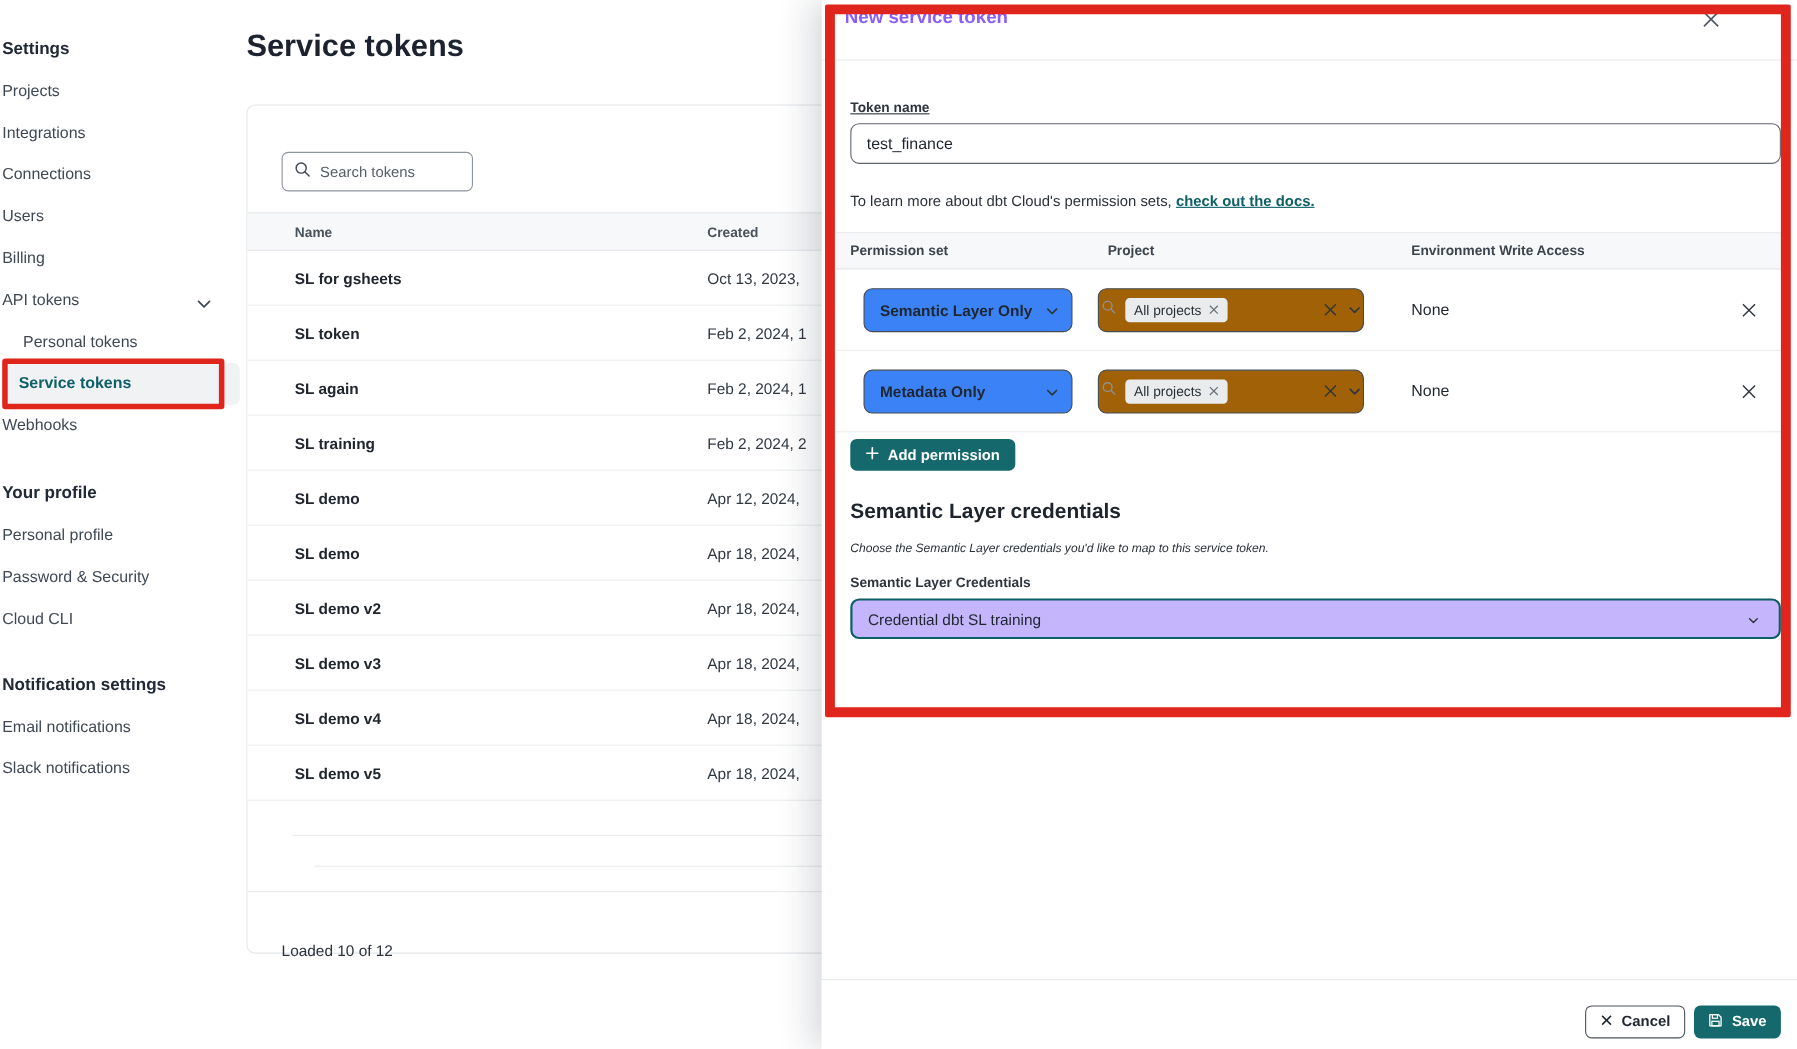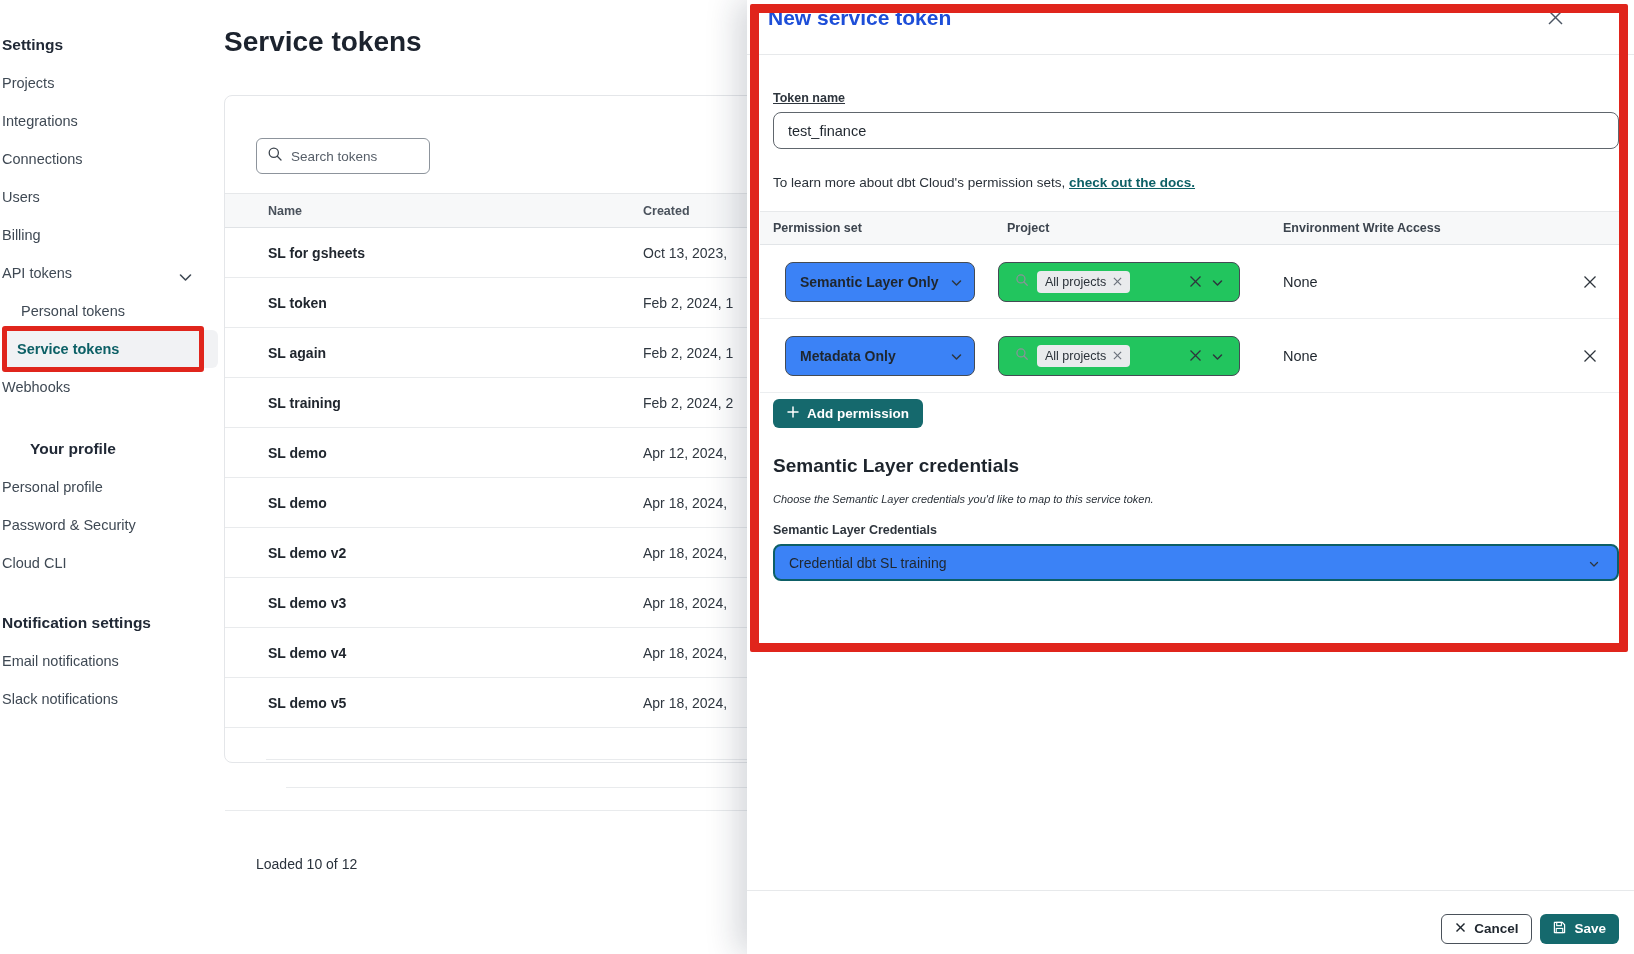--- a/index.html
+++ b/index.html
@@ -8,72 +8,72 @@
     position:relative; width:1634px; height:954px; overflow:hidden;
     font-family:"Liberation Sans", sans-serif; color:#2a323c; background:#fff;
   }
   
   .sidebar{ position:absolute; left:0; top:0; width:222px; height:100%; background:#fff; padding-top:26px; z-index:1;}
   .sb-row{ height:38px; display:flex; align-items:center; font-size:14.5px; color:#3f4954; padding-left:2px; cursor:pointer; position:relative;}
   .sb-heading{ font-weight:bold; font-size:15.5px; color:#212936; cursor:default;}
   .sb-sub{ padding-left:21px; }
   .sb-api{ width:192px; justify-content:space-between; }
   .sb-active{ margin-left:5px; margin-right:4px; padding-left:12px; background:#f1f2f4; border-radius:6px; color:#0d6066; font-weight:bold;}
-  .sb-gap24{ margin-top:24px;margin-left:28px; } .sb-gap22{ margin-top:22px; }
+  .sb-gap24{ margin-top:24px; } .sb-gap22{ margin-top:22px; }
   .sb-red-box{ position:absolute; left:-3px; top:-4px; right:14px; bottom:-4px; border:5px solid #e0251c; border-radius:3px; pointer-events:none; z-index:40;}
   .chev{ width:13px; height:9px; display:inline-block; }
   
   .main{ position:absolute; left:224px; top:0; width:620px; z-index:1;}
   .page-title{ margin-top:26px; font-size:28px; font-weight:bold; color:#1c232e; }
-  .card{ margin-top:37px; width:620px; height:668px; background:#fff; border:1px solid #e4e6e9; border-radius:8px; position:relative;}
+  .card{ margin-top:37px; width:620px; height:772px; background:#fff; border:1px solid #e4e6e9; border-radius:8px; position:relative;}
   .search-box{ position:absolute; left:31px; top:42px; width:174px; height:36px; border:1px solid #8d949c; border-radius:6px; display:flex; align-items:center; padding:0 10px; gap:8px; background:#fff;}
   .search-box input{ border:none; outline:none; width:120px; font-size:13.5px; font-family:inherit; color:#374049;}
   .search-box input::placeholder{ color:#565e68; }
   .tk-table{ position:absolute; left:0; top:97px; width:100%; }
   .tk-head{ height:35px; background:#f7f8f9; border-top:1px solid #e6e8ea; border-bottom:1px solid #e0e3e6; display:grid; grid-template-columns:418px 1fr; align-items:center; font-size:12.5px; font-weight:bold; color:#4a525c;}
   .tk-head > div:first-child{ padding-left:43px; }
   .tk-row{ height:50px; display:grid; grid-template-columns:418px 1fr; align-items:center; border-bottom:1px solid #e9ebed; background:#fff; cursor:pointer;}
   .tk-name{ padding-left:43px; font-weight:bold; font-size:14px; color:#20262e;}
   .tk-date{ font-size:14px; color:#2f3740; white-space:nowrap;}
   .tk-divider{ position:absolute; height:1px; background:#e9ebed; right:0; }
   .loaded{ position:absolute; left:31px; top:760px; font-size:14px; color:#2a323c;}
   
   .drawer{ position:absolute; left:747px; top:0; width:887px; height:954px; background:#fff; box-shadow:-10px 0 30px rgba(23,35,57,.18); z-index:5;}
   .drawer-annotation{ position:absolute; left:3px; top:4px; width:878px; height:648px; border:9px solid #e0251c; border-radius:2px; pointer-events:none; z-index:50;}
   .dw-header{ height:55px; border-bottom:1px solid #e7e9eb; position:relative;}
-  .dw-title{ position:absolute; left:21px; top:6px; font-size:21px; font-weight:bold; color:#1d4ed8;}
+  .dw-title{ position:absolute; left:21px; top:6px; font-size:17px; font-weight:bold; color:#8b5cf6;}
   .dw-close{ position:absolute; right:68px; top:6px; width:22px; height:22px; display:flex; align-items:center; justify-content:center; cursor:pointer; background:none; border:none;}
   .dw-body{ padding:0 15px 0 26px; }
   .field-label{ font-size:12.5px; font-weight:bold; color:#2e353d; }
   .lbl-token{ margin-top:36px;text-decoration:underline; }
   .text-input{ margin-top:7px; width:100%; height:37px; border:1px solid #60666d; border-radius:8px; padding:0 14px; font-size:14.5px; font-family:inherit; color:#1f262e; outline:none; background:#fff;}
   .docs-line{ margin-top:26px; font-size:13.5px; color:#2a3139;}
   .docs-link{ color:#0d6066; font-weight:bold; text-decoration:underline; cursor:pointer;}
   
   .perm-table{ margin:21px -8px 0 -13px; }
   .perm-head{ height:34px; background:#f7f8f9; border-top:1px solid #e7e9eb; border-bottom:1px solid #e2e5e8; display:grid; grid-template-columns:238px 260px 1fr 75px; align-items:center; font-size:12.5px; font-weight:bold; color:#3c444e;}
   .perm-head > div:nth-child(1){ padding-left:13px; }
   .perm-head > div:nth-child(2){ padding-left:9px; }
   .perm-head > div:nth-child(3){ padding-left:25px; }
   .perm-row{ height:74px; display:grid; grid-template-columns:238px 260px 1fr 75px; align-items:center; border-bottom:1px solid #eceef0;}
   .sel-box{ margin-left:25px; width:190px; height:40px; border:1.5px solid #444b54; border-radius:8px; display:flex; align-items:center; justify-content:space-between; padding:0 12px 0 14px; cursor:pointer; background:#3b82f6;}
   .sel-box span{ font-size:14px; font-weight:bold; color:#1f262e;}
-  .proj-box{ width:242px; height:40px; border:1.5px solid #444b54; border-radius:8px; display:flex; align-items:center; padding:0 16px; gap:8px; cursor:text; background:#22c55e;}
+  .proj-box{ width:242px; height:40px; border:1.5px solid #444b54; border-radius:8px; display:flex; align-items:center; padding:0 2px; gap:8px; cursor:text; background:#a16207;}
   .chip{ display:flex; align-items:center; gap:7px; background:#e9ebed; border-radius:4px; padding:4px 8px; font-size:12.5px; color:#2a3139; white-space:nowrap;}
   .proj-actions{ margin-left:auto; display:flex; align-items:center; gap:10px;}
   .none-val{ padding-left:25px; font-size:14.5px; color:#1f262e;}
   .row-delete{ background:none; border:none; cursor:pointer; display:flex; align-items:center; justify-content:center; width:30px; height:30px; margin:0 auto;}
   .icon-btn{ background:none; border:none; cursor:pointer; display:flex; align-items:center;}
   
   .btn-add{ margin-top:6px; height:29px; display:inline-flex; align-items:center; gap:8px; background:#15696d; color:#fff; border:none; border-radius:6px; padding:0 14px; font-size:13.5px; font-weight:bold; font-family:inherit; cursor:pointer;}
   
   .sl-heading{ margin-top:27px; font-size:19px; font-weight:bold; color:#1d242c;}
   .sl-desc{ margin-top:16px; font-size:11px; color:#2a3139;font-style:italic;}
   .lbl-cred{ margin-top:18px; }
-  .cred-select{ margin-top:7px; height:37px; border:2px solid #0d5f66; border-radius:8px; display:flex; align-items:center; justify-content:space-between; padding:0 18px 0 14px; cursor:pointer; background:#3b82f6;}
+  .cred-select{ margin-top:7px; height:37px; border:2px solid #0d5f66; border-radius:8px; display:flex; align-items:center; justify-content:space-between; padding:0 18px 0 14px; cursor:pointer; background:#c4b5fd;}
   .cred-select span{ font-size:14px; color:#1f262e;}
   
   .dw-footer{ position:absolute; left:0; bottom:0; width:100%; height:64px; border-top:1px solid #e7e9eb; display:flex; align-items:center; justify-content:flex-end; gap:8px; padding:12px 15px 0 0; background:#fff;}
   .btn-cancel{ height:30px; display:inline-flex; align-items:center; gap:8px; background:#fff; border:1px solid #4a515a; border-radius:6px; padding:0 13px; font-size:13.5px; font-weight:bold; color:#1f262e; font-family:inherit; cursor:pointer;}
   .btn-save{ height:30px; display:inline-flex; align-items:center; gap:8px; background:#15696d; border:none; border-radius:6px; padding:0 13px; font-size:13.5px; font-weight:bold; color:#fff; font-family:inherit; cursor:pointer;}
 </style>
 </head>
 <body>
 
 <div class="screen">

